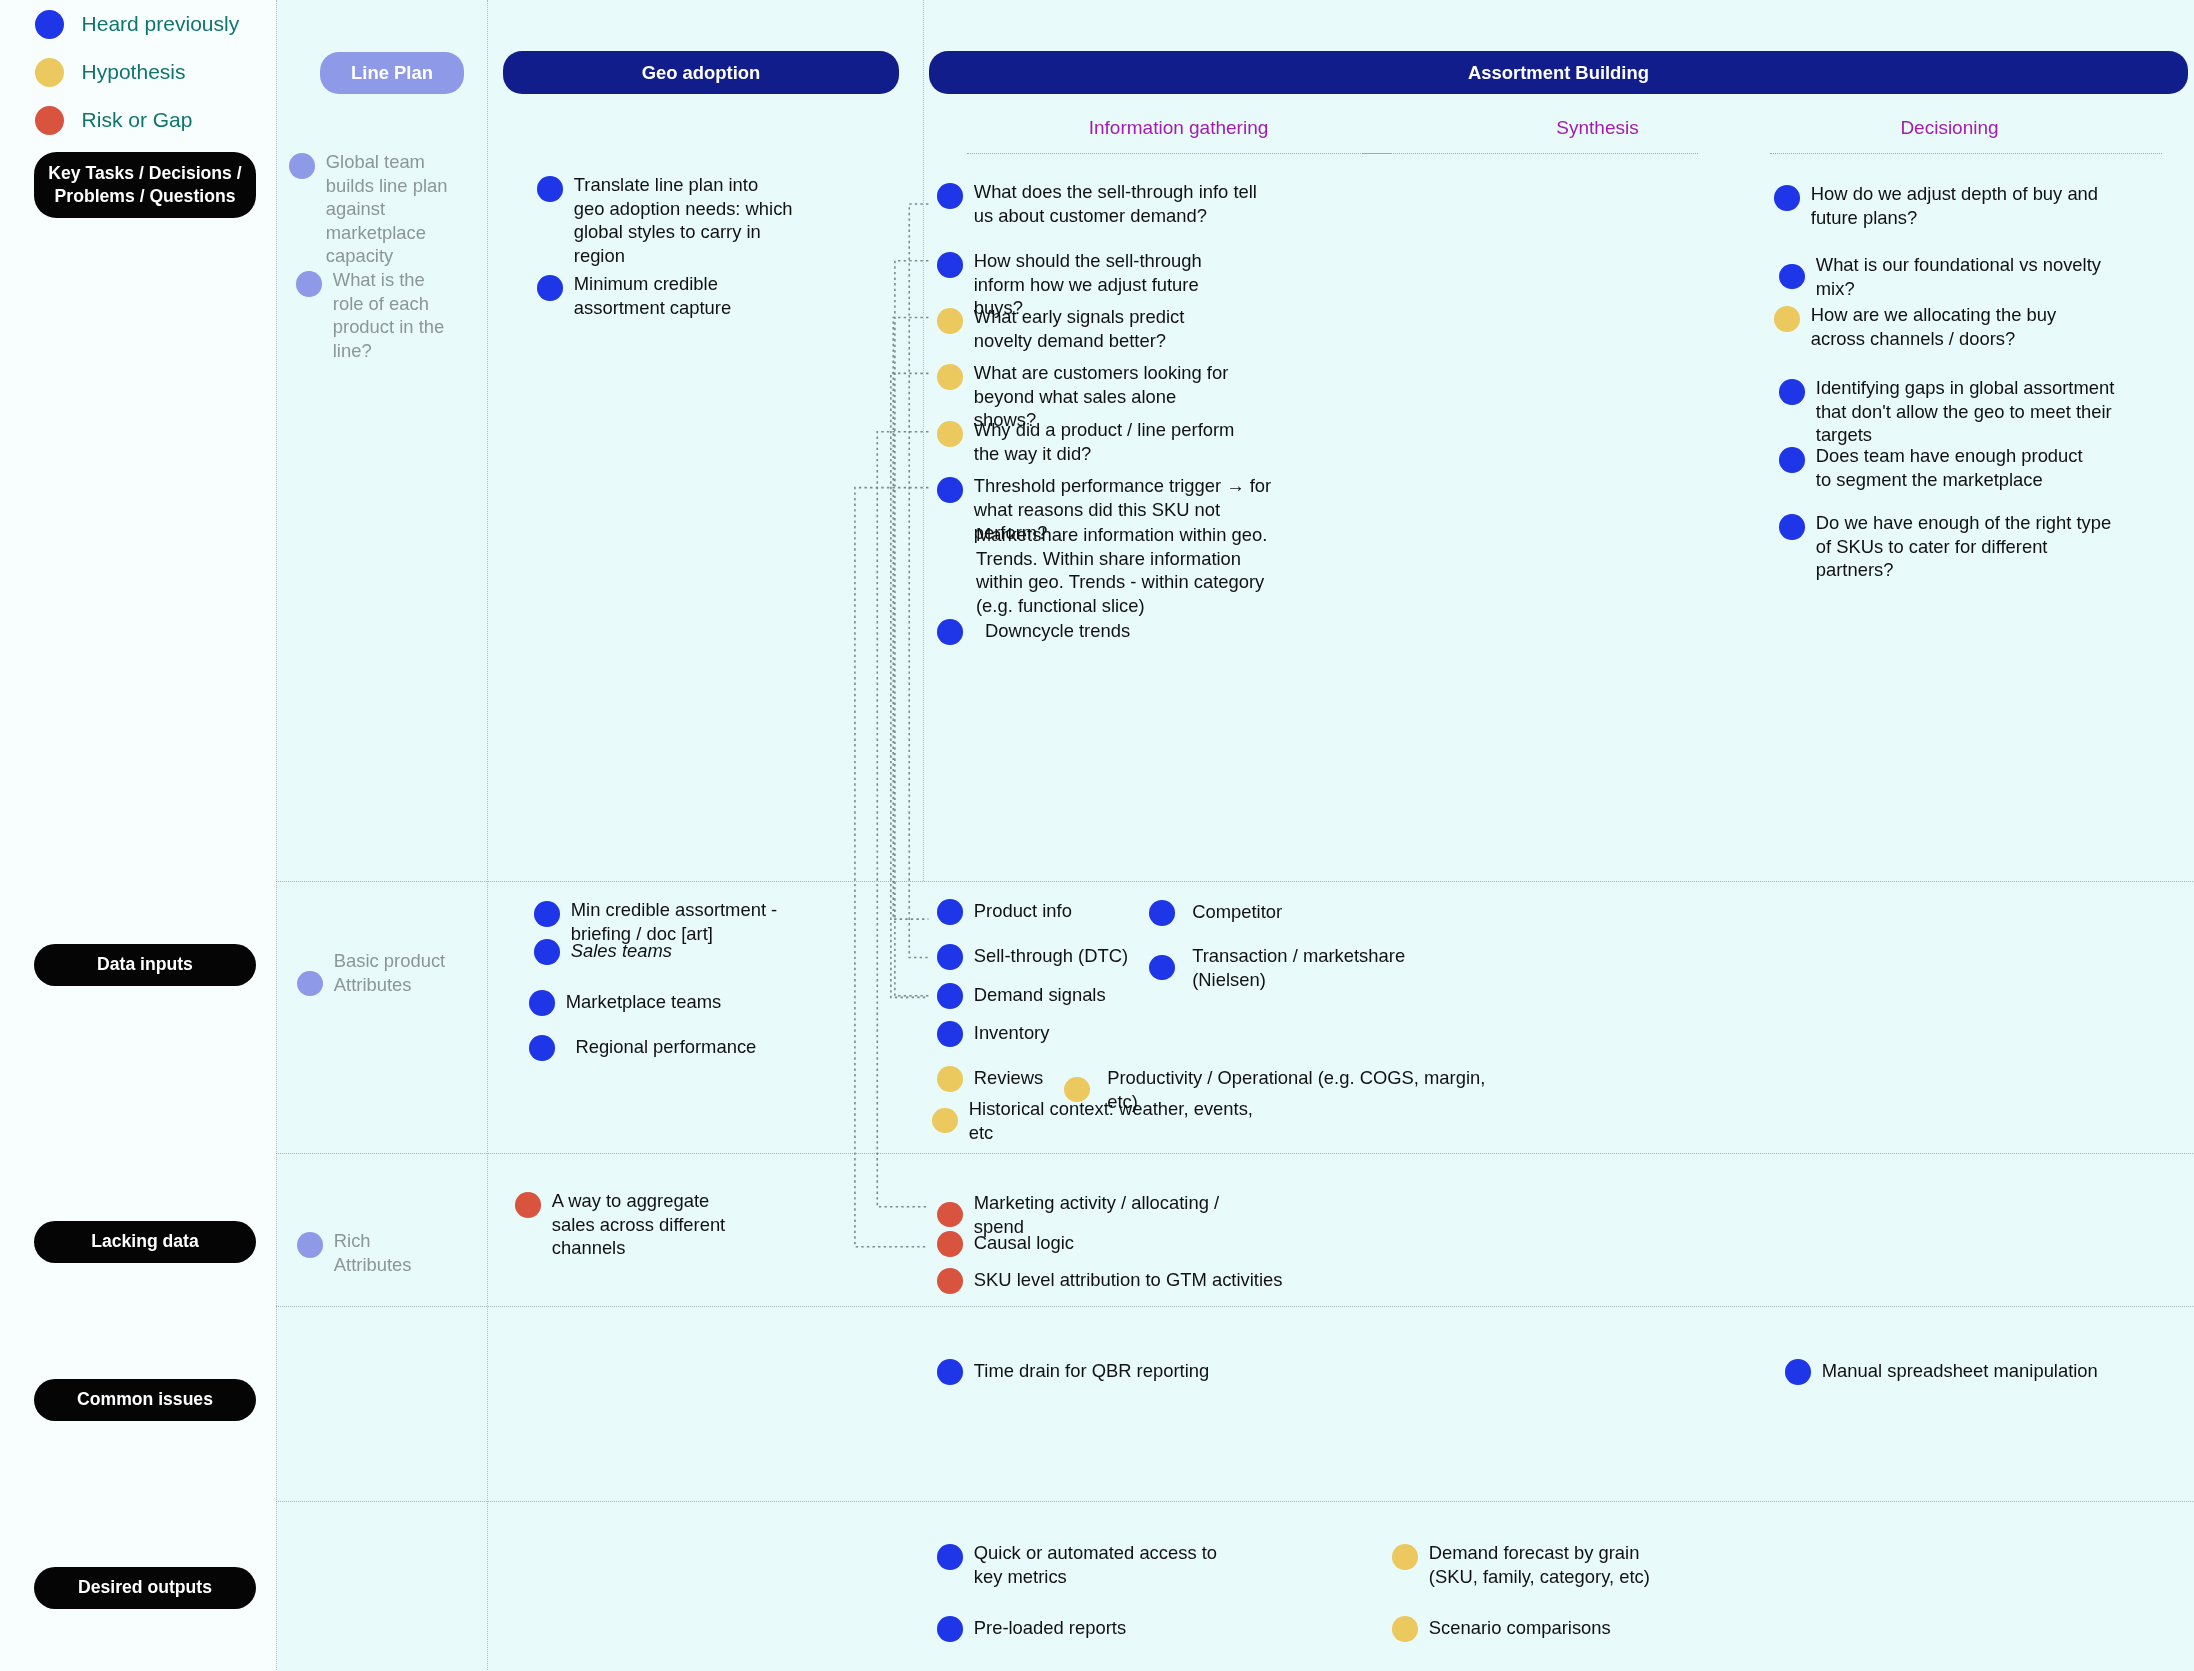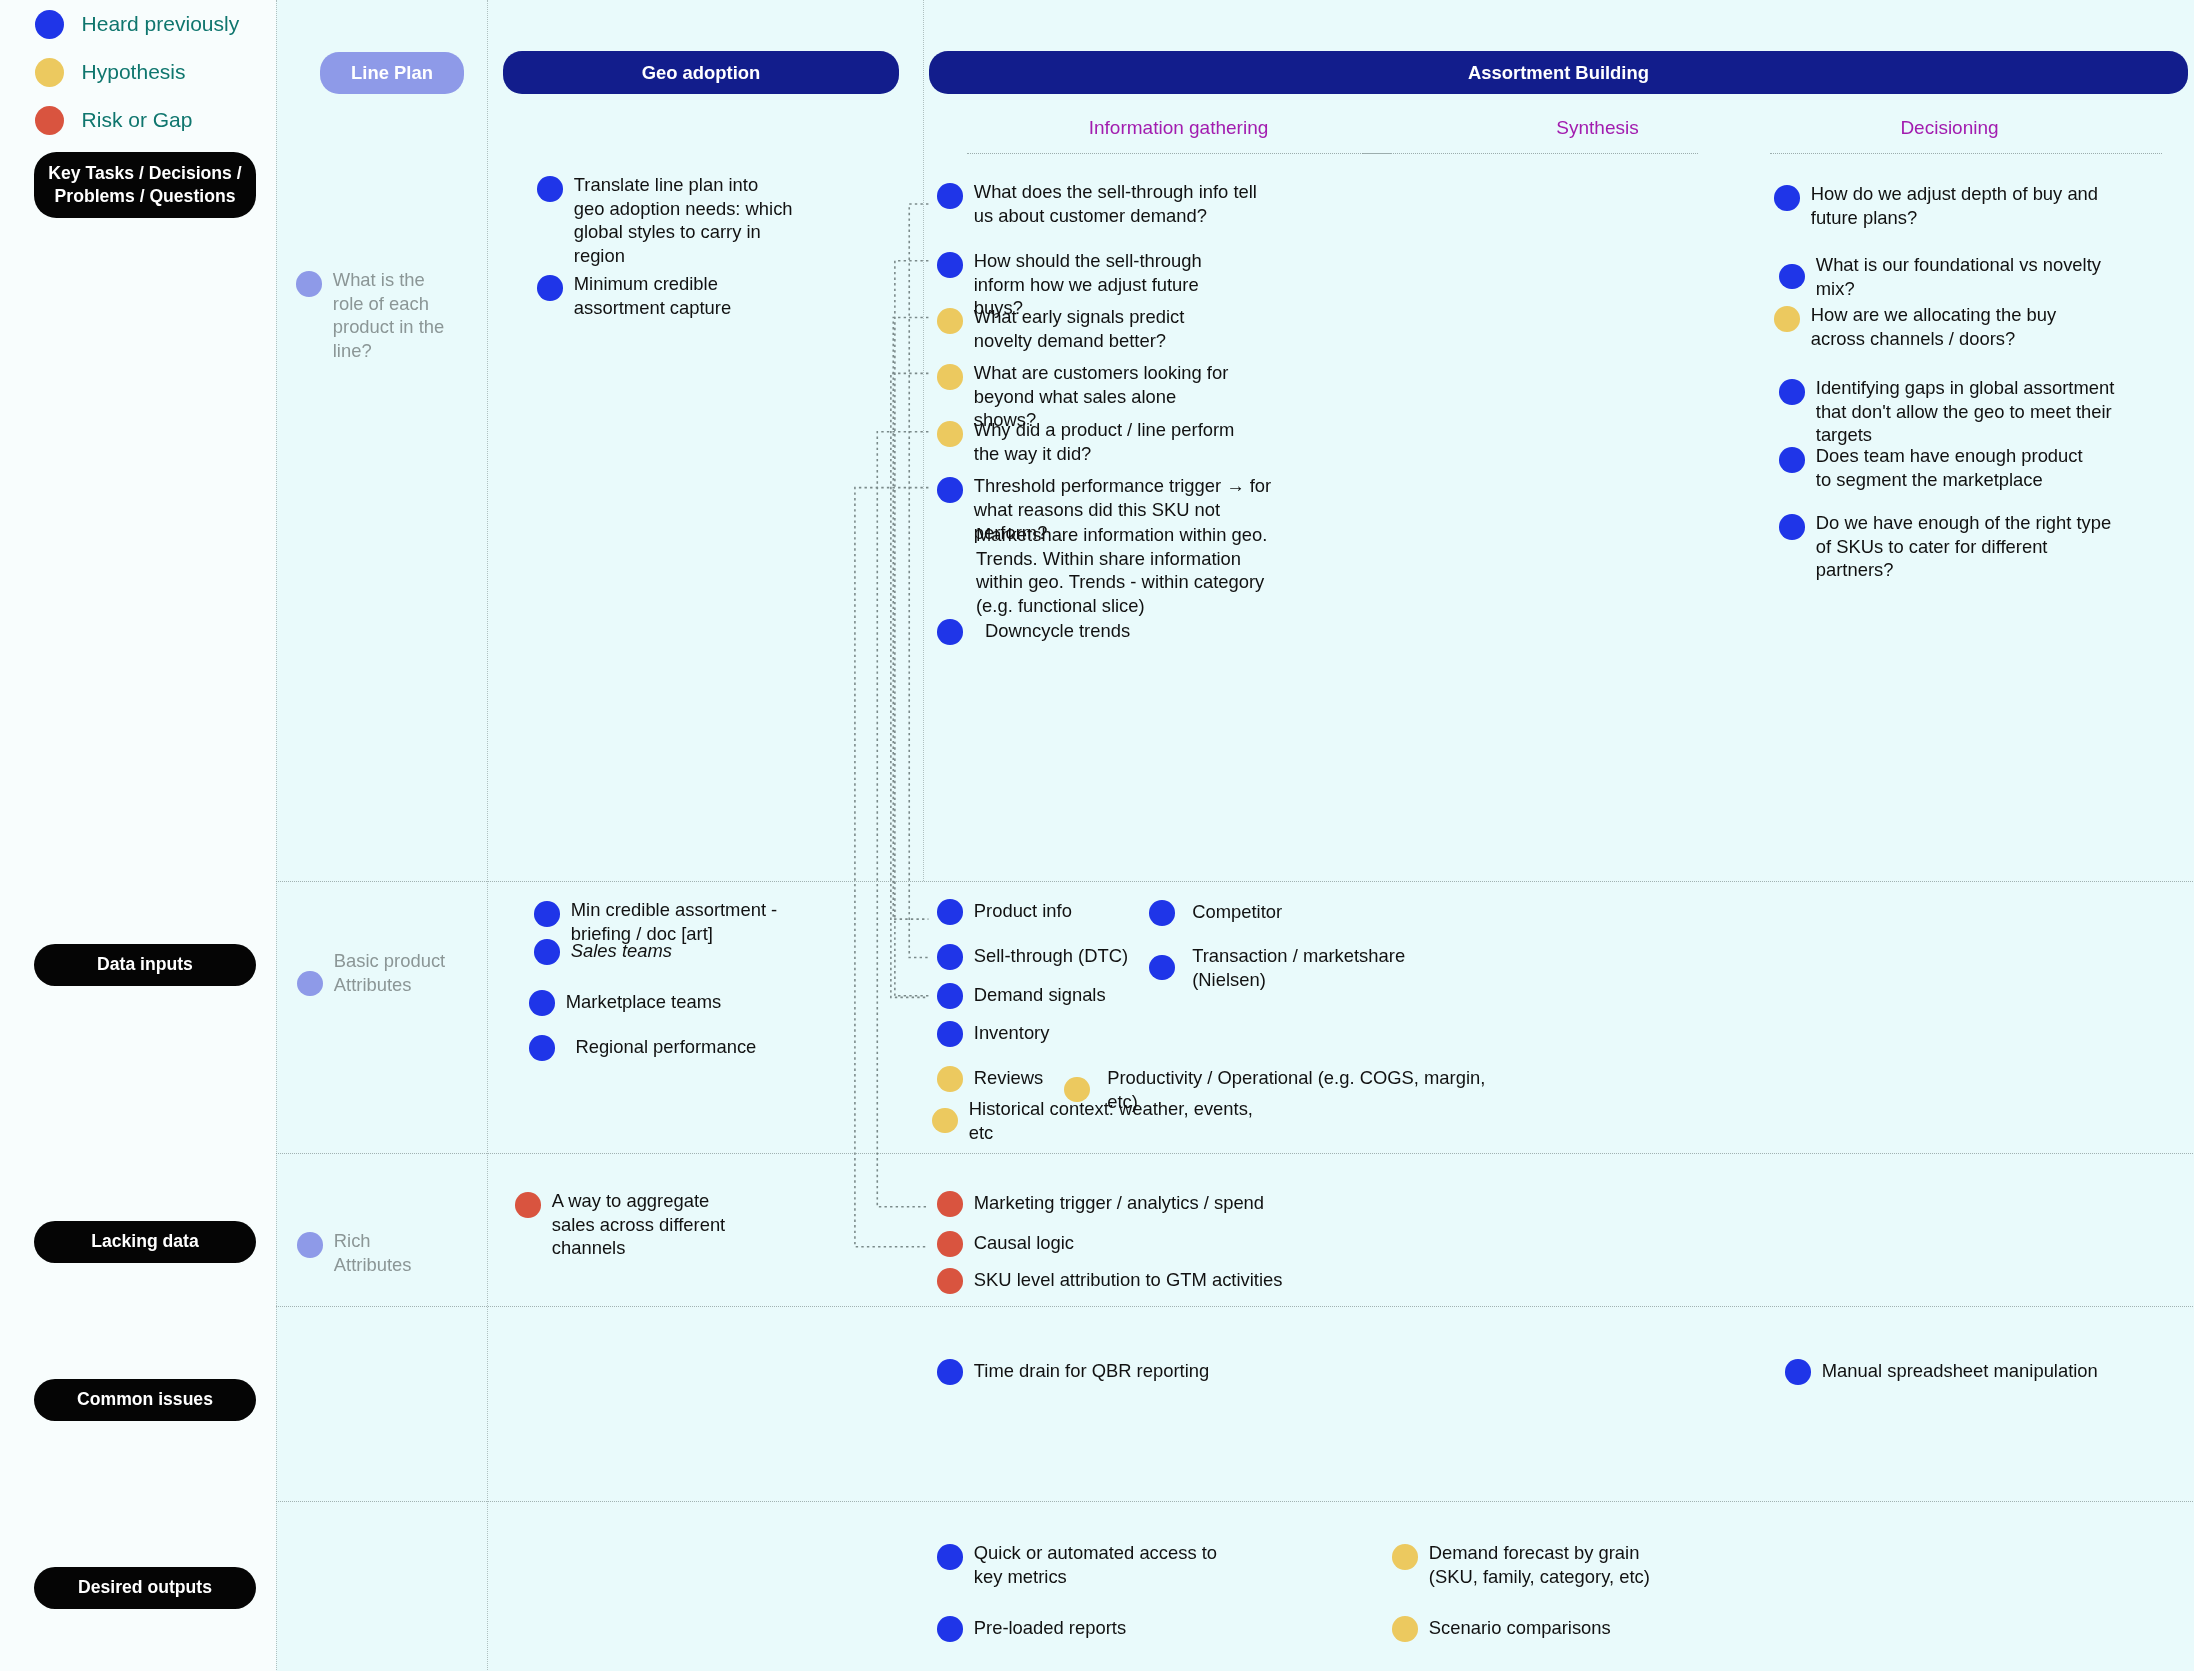--- a/index.html
+++ b/index.html
@@ -214,20 +214,24 @@
   <svg class="connectors" viewBox="0 0 2746 2092" width="2194" height="1672">
 
     <path d="M 1162,255 L 1138,255 L 1138,1198 L 1162,1198"></path>
     <path d="M 1162,326 L 1120,326 L 1120,1246 L 1162,1246"></path>
     <path d="M 1162,397 L 1118,397 L 1118,1150 L 1162,1150"></path>
     <path d="M 1162,467 L 1115,467 L 1115,1248 L 1162,1248"></path>
     <path d="M 1162,540 L 1098,540 L 1098,1510 L 1162,1510"></path>
     <path d="M 1162,610 L 1070,610 L 1070,1560 L 1162,1560"></path>
   </svg>
 
+  <div class="item muted" style="left:289px; top:150px; width:168px;">
+    <span class="dot dot-md c-light"></span>
+    <span class="item-text">Global team builds line plan against marketplace capacity</span>
+  </div>
   <div class="item muted" style="left:296px; top:268px; width:160px;">
     <span class="dot dot-md c-light"></span>
     <span class="item-text">What is the role of each product in the line?</span>
   </div>
 
   <div class="item" style="left:537px; top:173px; width:256px;">
     <span class="dot dot-md c-blue"></span>
     <span class="item-text">Translate line plan into geo adoption needs: which global styles to carry in region</span>
   </div>
   <div class="item" style="left:537px; top:272px; width:256px;">
@@ -354,21 +358,21 @@
   <div class="item muted" style="left:297px; top:1229px; width:120px;">
     <span class="dot dot-md c-light"></span>
     <span class="item-text">Rich Attributes</span>
   </div>
   <div class="item" style="left:515px; top:1189px; width:232px;">
     <span class="dot dot-md c-red"></span>
     <span class="item-text">A way to aggregate sales across different channels</span>
   </div>
   <div class="item item-mid" style="left:937px; top:1191px; width:336px;">
     <span class="dot dot-md c-red"></span>
-    <span class="item-text">Marketing trigger / analytics / spend</span>
+    <span class="item-text">Marketing activity / allocating / spend</span>
   </div>
   <div class="item item-mid" style="left:937px; top:1231px; width:336px;">
     <span class="dot dot-md c-red"></span>
     <span class="item-text">Causal logic</span>
   </div>
   <div class="item item-mid" style="left:937px; top:1268px; width:384px;">
     <span class="dot dot-md c-red"></span>
     <span class="item-text">SKU level attribution to GTM activities</span>
   </div>
 

